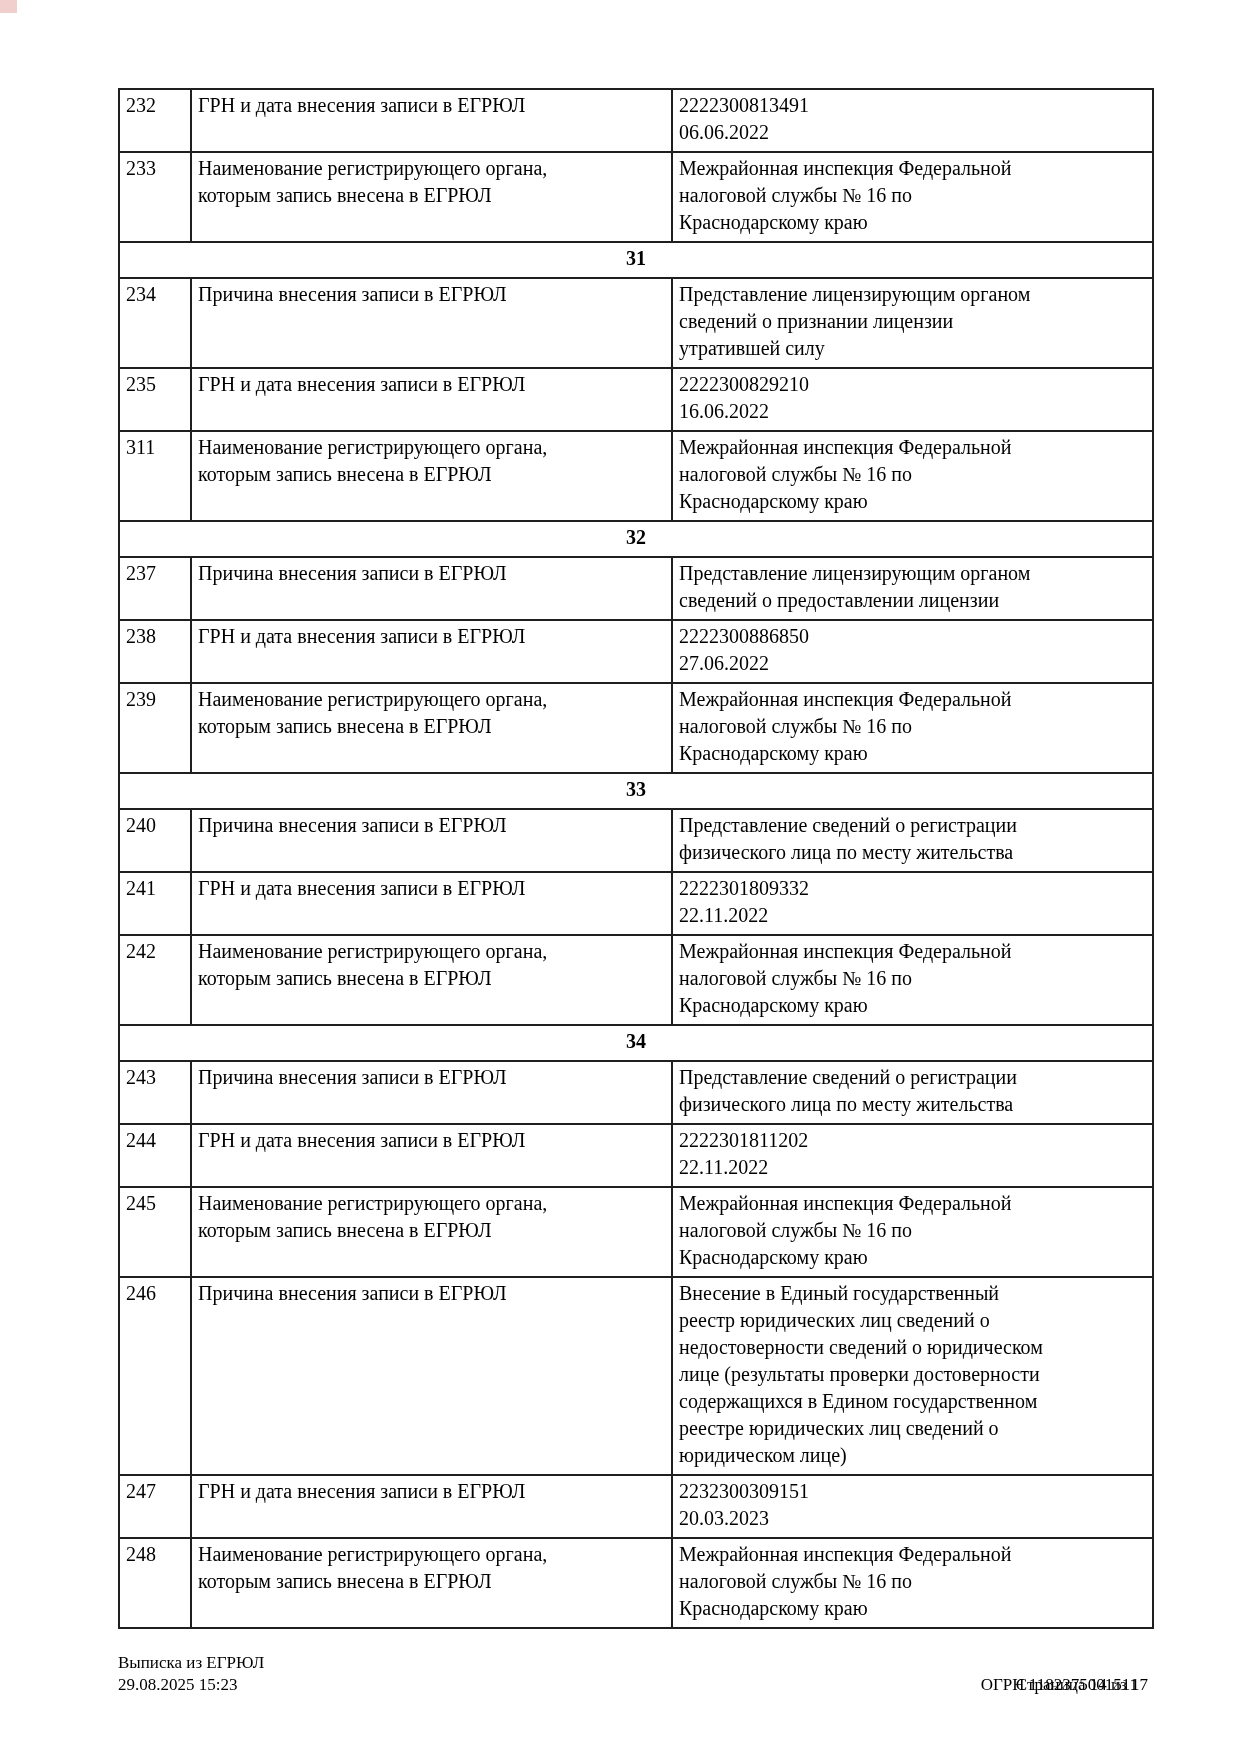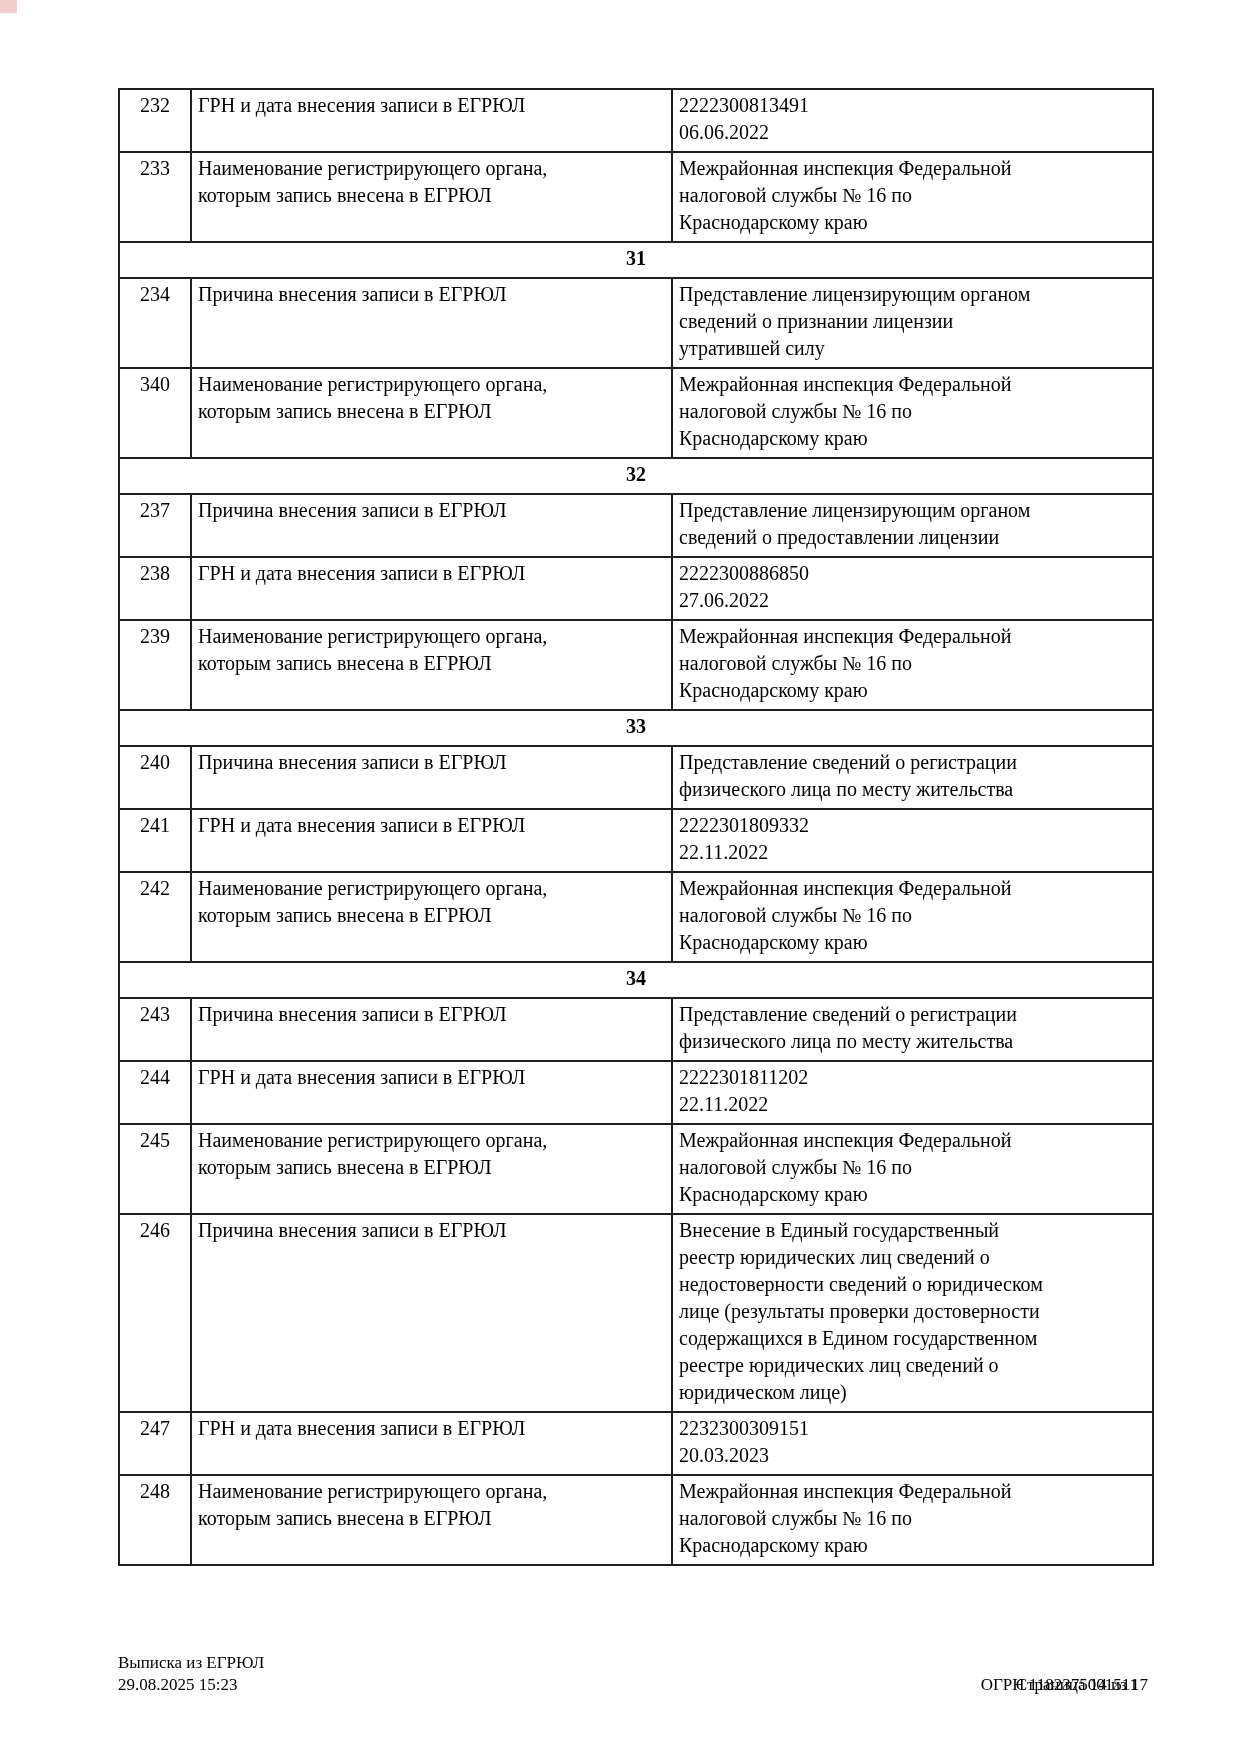--- a/index.html
+++ b/index.html
@@ -33,21 +33,20 @@
   table.records-table td {
     border: 2px solid #1f1f1f;
     vertical-align: top;
     font-size: 20px;
     line-height: 27px;
     padding: 2px 6px 5px 6px;
     white-space: pre-line;
     overflow: hidden;
   }
   td.num-cell {
-    text-align: center;
     padding-left: 2px;
     padding-right: 2px;
     margin-top: 48px;
   }
   td.section-cell {
     text-align: center;
     font-weight: bold;
     white-space: normal;
     border-radius: 14px;
   }
@@ -109,21 +108,27 @@
         <td colspan="3" class="section-cell">31</td>
       </tr>
       <tr>
         <td class="num-cell">234</td>
         <td class="label-cell">Причина внесения записи в ЕГРЮЛ</td>
         <td class="value-cell">Представление лицензирующим органом
 сведений о признании лицензии
 утратившей силу</td>
       </tr>
       <tr>
-        <td class="num-cell">340</td>
+        <td class="num-cell">235</td>
+        <td class="label-cell">ГРН и дата внесения записи в ЕГРЮЛ</td>
+        <td class="value-cell">2222300829210
+16.06.2022</td>
+      </tr>
+      <tr>
+        <td class="num-cell">311</td>
         <td class="label-cell">Наименование регистрирующего органа,
 которым запись внесена в ЕГРЮЛ</td>
         <td class="value-cell">Межрайонная инспекция Федеральной
 налоговой службы № 16 по
 Краснодарскому краю</td>
       </tr>
       <tr>
         <td colspan="3" class="section-cell">32</td>
       </tr>
       <tr>

